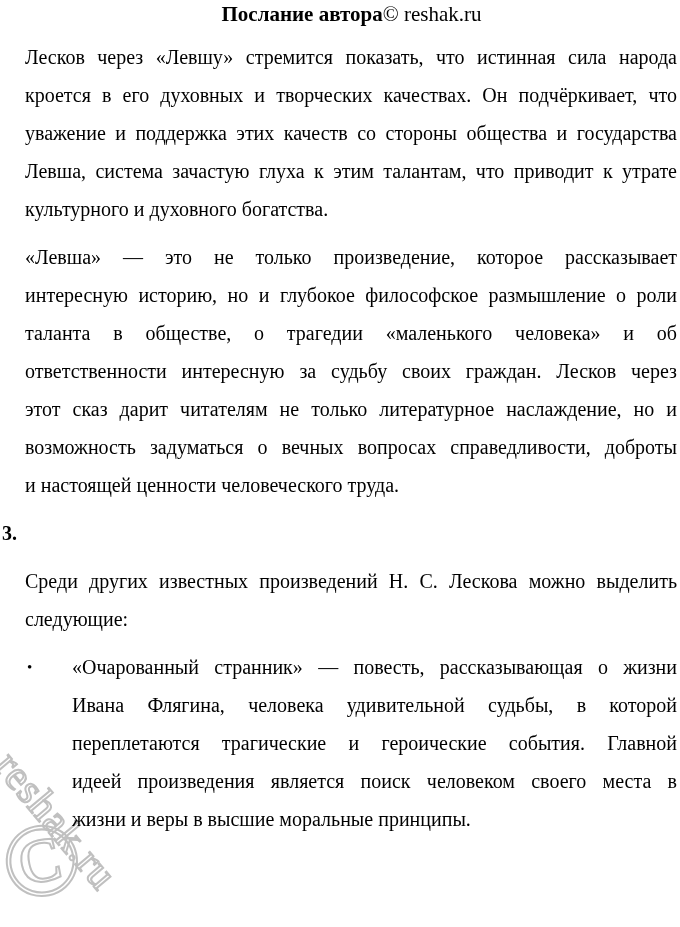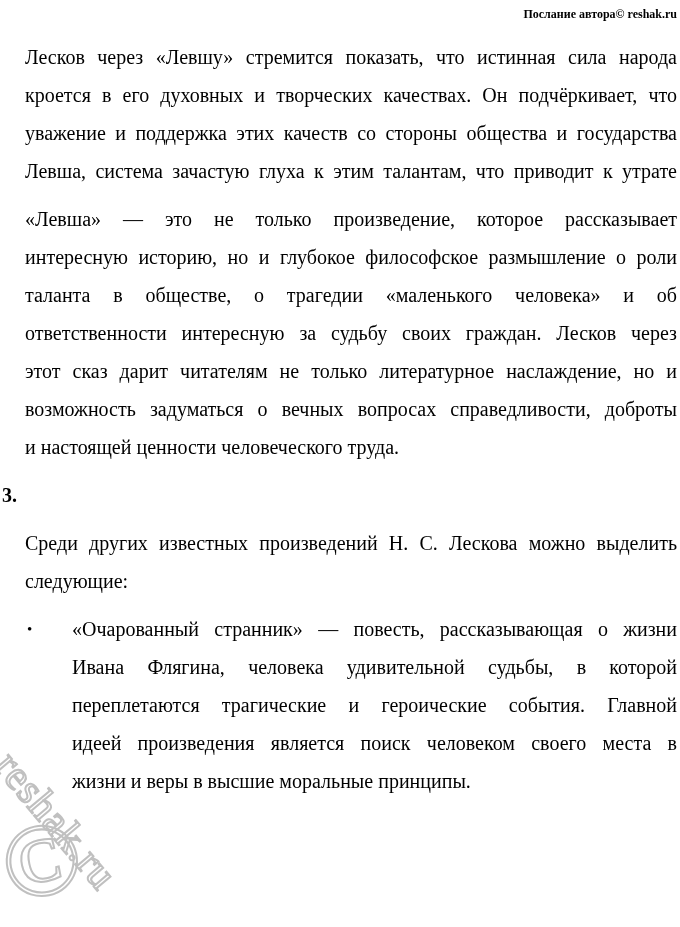--- a/index.html
+++ b/index.html
@@ -10,29 +10,29 @@
     height: 927px;
     background: #ffffff;
     color: #000000;
     font-family: "Liberation Serif", "DejaVu Serif", serif;
     overflow: hidden;
     padding: 2px 3px 0 2px;
   }
   .content { position: relative; z-index: 1; }
   .doc-header {
     display: flex;
-    justify-content: flex-end;
+    justify-content: center;
     align-items: baseline;
-    font-size: 12px;
+    font-size: 21px;
     line-height: 24px;
     margin-bottom: 12px;
     margin-left: 24px;
   }
   .doc-title { font-weight: bold; }
-  .copyright { font-weight: bold; }
+  .copyright { font-weight: normal; }
   .para { font-size: 20px; line-height: 38px; margin-bottom: 10px; }
   .t-line { text-align: justify; text-align-last: justify; margin-left: 23px; }
   .t-line.last { text-align: justify; text-align-last: auto; }
   .subheading {
     font-size: 20px;
     line-height: 38px;
     font-weight: bold;
     margin-bottom: 10px;
   }
   .bullet-item { display: flex; font-size: 20px; line-height: 38px; }
@@ -78,20 +78,21 @@
     <div class="doc-header">
       <span class="doc-title">Послание автора</span>
       <span class="copyright">© reshak.ru</span>
     </div>
 
     <div class="para">
       <div class="t-line">Лесков через «Левшу» стремится показать, что истинная сила народа</div>
       <div class="t-line">кроется в его духовных и творческих качествах. Он подчёркивает, что</div>
       <div class="t-line">уважение и поддержка этих качеств со стороны общества и государства</div>
       <div class="t-line">Левша, система зачастую глуха к этим талантам, что приводит к утрате</div>
+      <div class="t-line last">культурного и духовного богатства.</div>
     </div>
 
 
     <div class="para">
       <div class="t-line">«Левша» — это не только произведение, которое рассказывает</div>
       <div class="t-line">интересную историю, но и глубокое философское размышление о роли</div>
       <div class="t-line">таланта в обществе, о трагедии «маленького человека» и об</div>
       <div class="t-line">ответственности интересную за судьбу своих граждан. Лесков через</div>
       <div class="t-line">этот сказ дарит читателям не только литературное наслаждение, но и</div>
       <div class="t-line">возможность задуматься о вечных вопросах справедливости, доброты</div>

